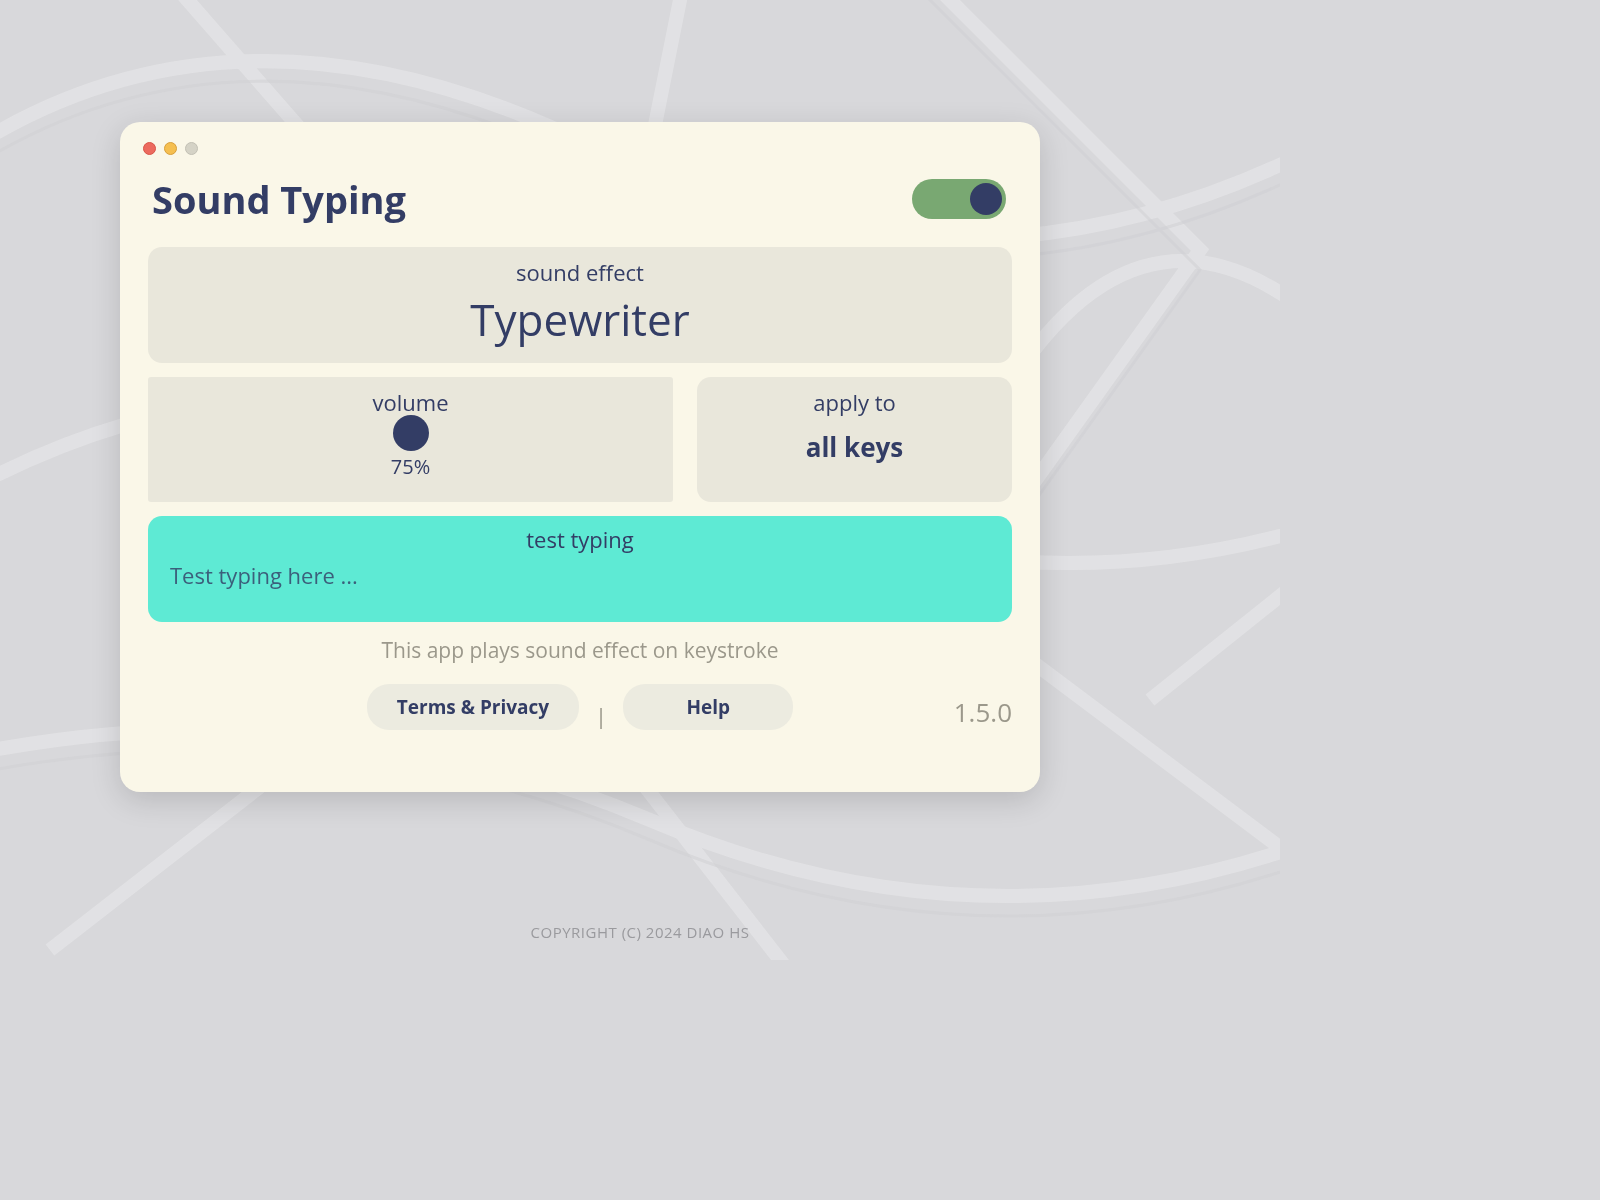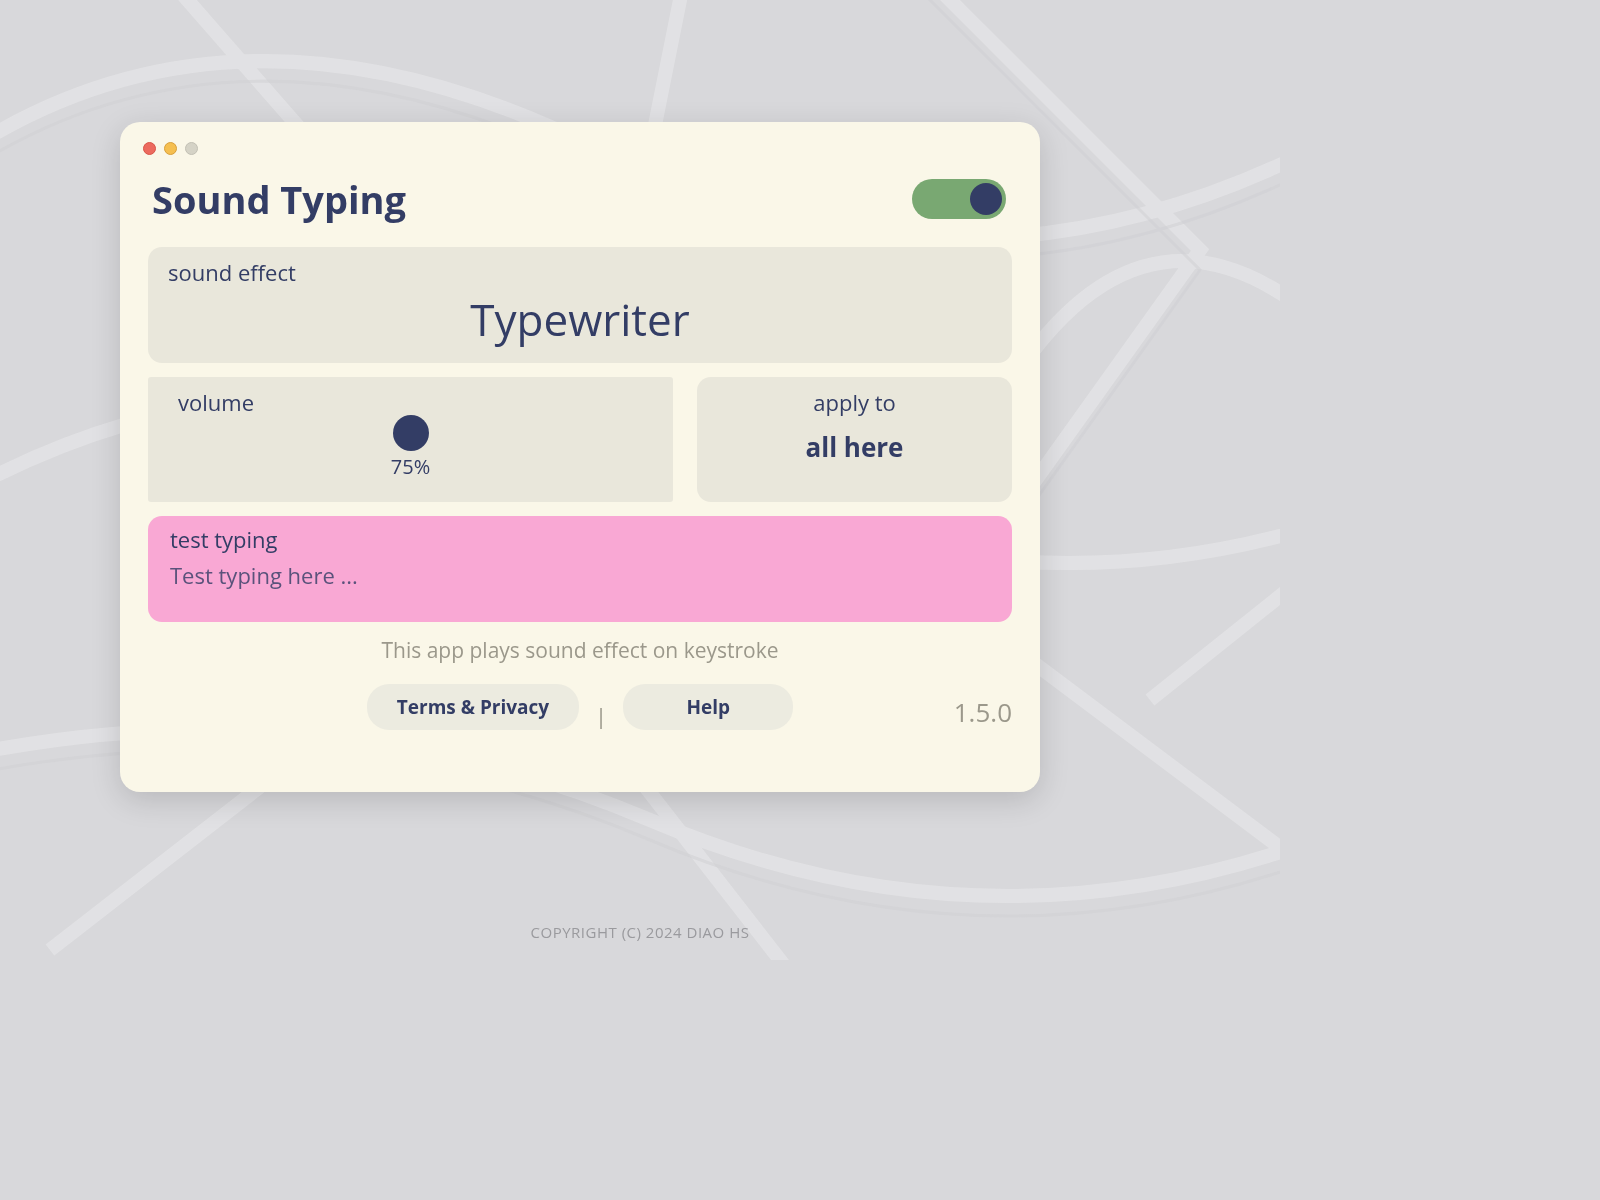--- a/index.html
+++ b/index.html
@@ -89,20 +89,21 @@
     }
     
     .panel {
       background: #e9e7db;
       border-radius: 14px;
       margin: 0 10px 14px 10px;
       padding: 10px 20px 14px 20px;
     }
     
     .panel-label {
+      text-align: center;
       font-size: 22px;
       color: #333d65;
       font-weight: 400;
       margin-bottom: 2px;
     }
     
     .panel-value-big {
       text-align: center;
       font-size: 44px;
       font-weight: 400;
@@ -171,21 +172,21 @@
     }
     
     .volume-readout {
       font-size: 20px;
       color: #333d65;
       min-width: 50px;
       text-align: center;
     }
     
     .test-panel {
-      background: #f9a8d4;
+      background: #5eead4;
       border-radius: 14px;
       margin: 0 10px 14px 10px;
       padding: 8px 22px 32px 22px;
       position: relative;
     }
     
     .test-input {
       width: 100%;
       border: none;
       background: transparent;
@@ -302,21 +303,21 @@
         <div class="slider">
           <div class="slider-track"></div>
           <div class="slider-thumb" style="left:73%"></div>
         </div>
         <div class="volume-readout">75%</div>
       </div>
     </div>
 
     <div class="apply-panel">
       <div class="panel-label">apply to</div>
-      <div class="apply-value">all here</div>
+      <div class="apply-value">all keys</div>
     </div>
   </div>
 
   <div class="test-panel">
     <div class="panel-label">test typing</div>
     <input class="test-input" type="text" placeholder="Test typing here ..." style="">
   </div>
 
   <div class="subtitle">This app plays sound effect on keystroke</div>
 

